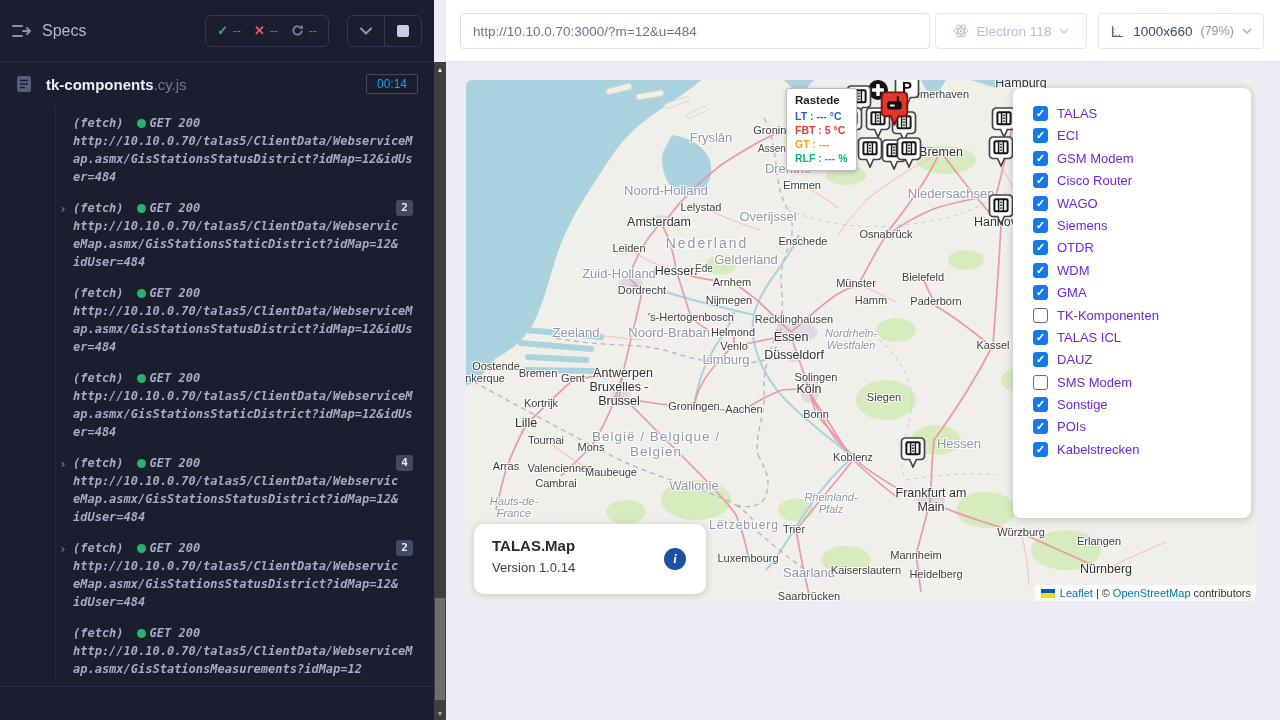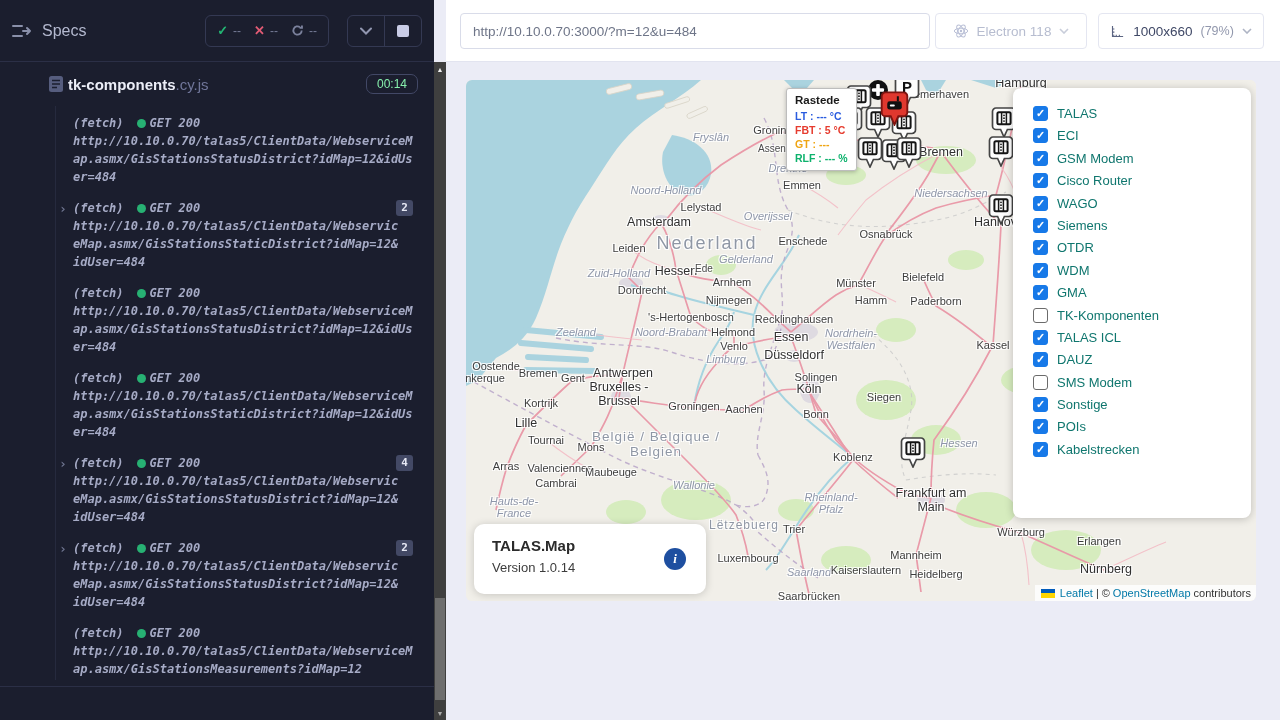--- a/index.html
+++ b/index.html
@@ -14,25 +14,25 @@
     border:1px solid #343953;border-radius:6px;padding:0 11px;font-size:12px;color:#767c98;}
   .stat{display:flex;align-items:center;gap:5px;}
   .stat .glyph{font-size:13px;font-weight:bold;}
   .g-pass{color:#23b573}.g-fail{color:#e25b74}
   .ctrl-group{display:flex;align-items:stretch;height:30px;border:1px solid #343953;
     border-radius:6px;margin-left:8px;overflow:hidden;}
   .ctrl-cell{width:36px;display:flex;align-items:center;justify-content:center;cursor:pointer;}
   .ctrl-cell + .ctrl-cell{border-left:1px solid #343953;}
   .stop-square{width:12px;height:12px;border-radius:2px;background:#c9cce6;}
 
-  .spec-row{display:flex;align-items:center;gap:4px;height:44px;padding:0 16px;margin-left:32px;}
+  .spec-row{display:flex;align-items:center;gap:14px;height:44px;padding:0 16px;}
   .spec-name{font-size:15px;font-weight:bold;color:#eceef8;}
   .spec-ext{font-size:15px;color:#70769a;font-weight:normal;}
-  .spec-timer{margin-left:auto;border:1px solid #424866;border-radius:7px;padding:2px 10px;
-    font-size:12px;color:#86efac;}
+  .spec-timer{margin-left:auto;border:1px solid #424866;border-radius:2px;padding:2px 10px;
+    font-size:12px;color:#0ea5e9;}
 
   .log{position:relative;padding-top:8px;height:566px;overflow:hidden;}
   .log:before{content:"";position:absolute;left:55px;top:0;bottom:0;width:1px;background:#262a3e;}
   .log-entry{position:relative;margin:0 21px 13px 73px;
     font-family:"DejaVu Sans Mono",monospace;font-style:italic;font-weight:bold;
     font-size:12px;line-height:18px;color:#a6abc6;cursor:pointer;}
   .entry-head{display:flex;align-items:center;}
   .evt{white-space:pre;}
   .dot{display:inline-block;width:9px;height:9px;border-radius:50%;background:#27b173;
     margin:0 4px 0 13px;}
@@ -68,23 +68,23 @@
   .map{position:absolute;left:20px;top:80px;width:790px;height:521px;border-radius:6px;
     overflow:hidden;background:#f1efe9;cursor:grab;}
   .map svg.basemap{position:absolute;left:0;top:0;}
   .map-label{position:absolute;transform:translate(-50%,-50%);white-space:nowrap;pointer-events:none;
     text-shadow:-1px -1px 0 rgba(255,255,255,.9),1px -1px 0 rgba(255,255,255,.9),
     -1px 1px 0 rgba(255,255,255,.9),1px 1px 0 rgba(255,255,255,.9);}
   .map-label.c{font-size:11px;color:#3d3d3d;}
   .map-label.sm{font-size:10px;color:#4a4a4a;}
   .map-label.cl{font-size:12.5px;color:#303030;}
   .map-label.cl2{font-size:12.5px;color:#303030;white-space:pre-line;text-align:center;}
-  .map-label.r{font-style:italic;font-size:11px;color:#8e96a9;}
+  .map-label.r{font-size:13px;color:#8e96a9;}
   .map-label.r2{font-style:italic;font-size:11px;color:#8e96a9;white-space:pre-line;text-align:center;}
-  .map-label.co{font-size:18px;color:#8f97a5;letter-spacing:2px;}
+  .map-label.co{font-size:14px;color:#8f97a5;letter-spacing:2px;}
   .map-label.co2{font-size:13.5px;color:#8f97a5;white-space:pre-line;text-align:center;letter-spacing:1px;}
   .map-label.cosm{font-size:12px;color:#8f97a5;letter-spacing:1px;}
 
   .marker{position:absolute;cursor:pointer;}
 
   
   .tooltip{position:absolute;left:320px;top:8px;background:#fff;border:1px solid #bdbdbd;
     border-radius:3px;box-shadow:0 1px 4px rgba(0,0,0,.25);padding:5px 8px;z-index:30;}
   .tt-title{font-size:11.5px;font-weight:bold;color:#1a1a1a;margin-bottom:3px;}
   .tt-row{font-size:10.5px;font-weight:bold;line-height:14px;white-space:nowrap;}
@@ -95,21 +95,21 @@
   .sp-header{display:flex;align-items:center;padding:22px 20px 0 34px;}
   .sp-title{font-size:15px;font-weight:600;color:#1f2430;cursor:pointer;}
   .sp-chev{margin-left:10px;cursor:pointer;display:flex;}
   .sp-icons{margin-left:auto;display:flex;align-items:center;gap:14px;}
   .sp-icon{cursor:pointer;display:flex;}
   .sp-list{padding:18px 0 0 20px;display:flex;flex-direction:column;}
   .chk-item{display:flex;align-items:center;gap:9px;height:15px;margin-bottom:7.4px;cursor:pointer;}
   .chk{width:15px;height:15px;box-sizing:border-box;border:1.5px solid #6b6b6b;border-radius:3px;
     background:#fff;color:#fff;font-size:11px;font-weight:bold;line-height:12px;text-align:center;}
   .chk.on{background:#1779e8;border-color:#1779e8;}
-  .chk-txt{font-size:13px;color:#0f766e;}
+  .chk-txt{font-size:13px;color:#6d28d9;}
 
   
   .info-card{position:absolute;left:8px;top:444px;width:232px;height:70px;background:#fff;
     border-radius:10px;box-shadow:0 1px 8px rgba(0,0,0,.18);z-index:40;box-sizing:border-box;
     padding:13px 18px;}
   .ic-title{font-size:15px;font-weight:bold;color:#2b2b2b;}
   .ic-version{font-size:13px;color:#3c3c3c;margin-top:6px;}
   .info-btn{position:absolute;right:20px;top:24px;width:22px;height:22px;border-radius:50%;
     background:#1e4fa0;color:#fff;display:flex;align-items:center;justify-content:center;
     font-family:"Liberation Serif",serif;font-style:italic;font-weight:bold;font-size:13px;cursor:pointer;}

